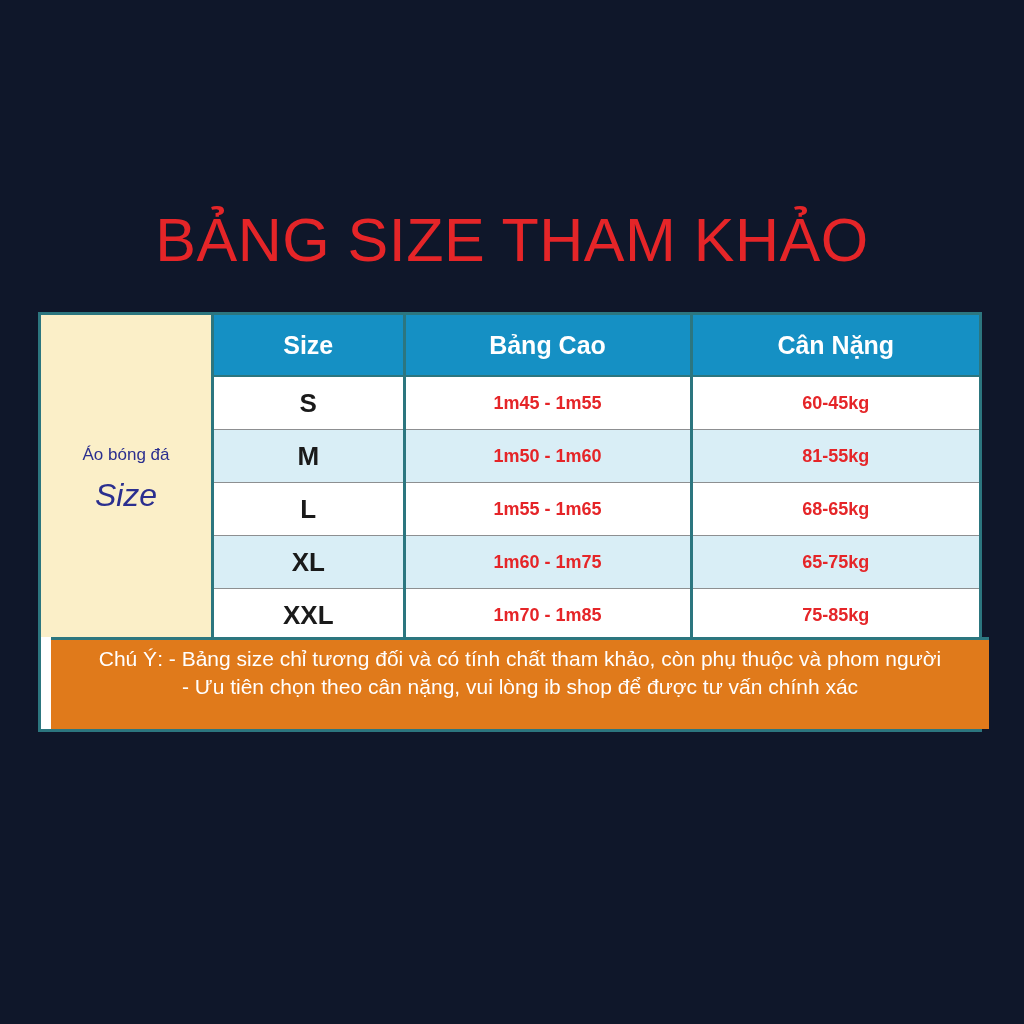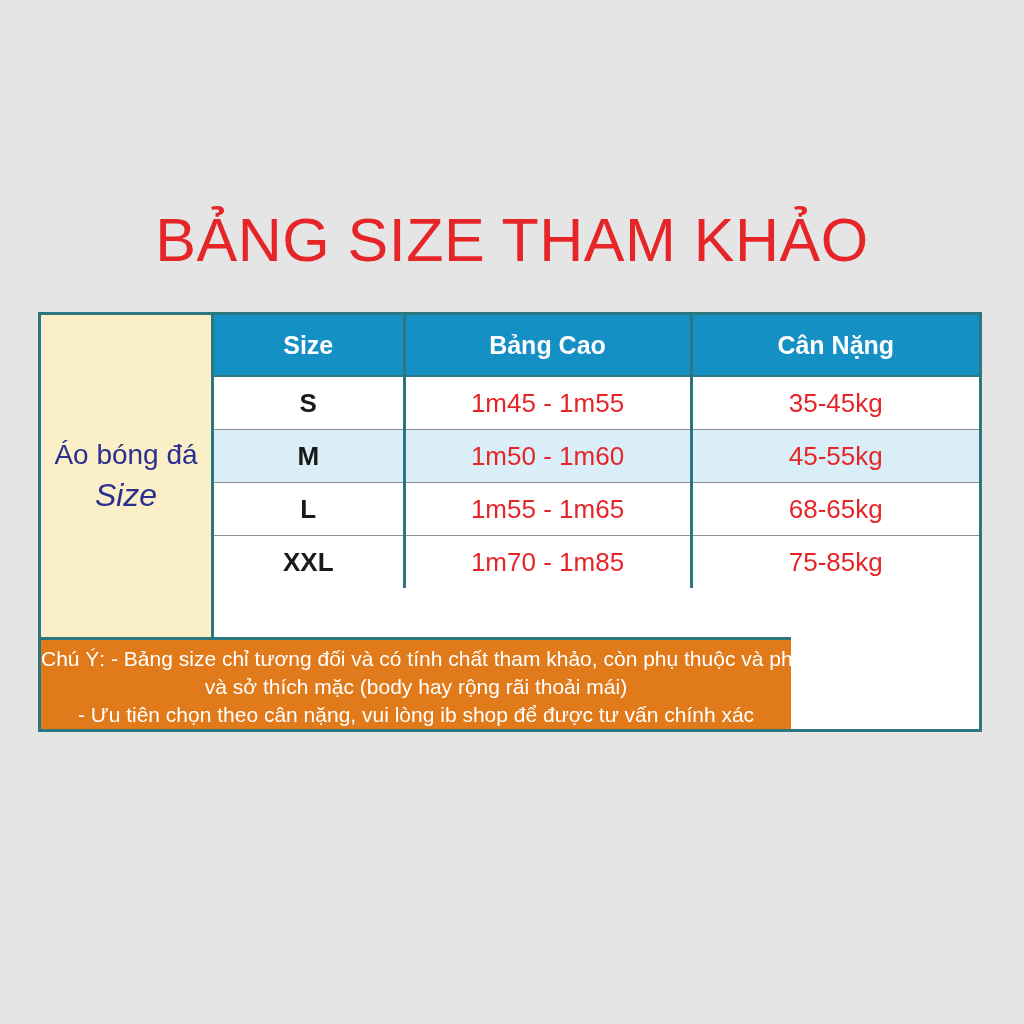--- a/index.html
+++ b/index.html
@@ -11,21 +11,21 @@
     height: 1024px;
     background: #ffffff;
     font-family: "Liberation Sans", sans-serif;
     overflow: hidden;
   }
 
   .page {
     position: relative;
     width: 1024px;
     height: 1024px;
-    background: #e5e5e5;
+    background: #0f172a;
   }
 
   
   .title {
     position: absolute;
     left: 0;
     top: 205px;
     width: 1024px;
     text-align: center;
     color: #e52528;
@@ -64,21 +64,21 @@
     background: #fbefc8;
     border-right: 3px solid #2c767f;
     box-sizing: border-box;
     display: flex;
     flex-direction: column;
     align-items: center;
     justify-content: center;
     color: #2b2f8f;
   }
   .brand-line1 {
-    font-size: 28px;
+    font-size: 17px;
     line-height: 37px;
     white-space: nowrap;
   }
   .brand-line2 {
     font-size: 32px;
     line-height: 44px;
     font-style: italic;
     white-space: nowrap;
   }
   .brand-line3 {
@@ -132,30 +132,30 @@
   .grid-table tr.alt td { background: #d9eef6; }
   .grid-table tr:last-child td { border-bottom: none; }
 
   .cell-size {
     color: #1a1a1a;
     font-size: 26px;
     font-weight: bold;
   }
   .cell-val {
     color: #e52528;
-    font-size: 26px;
-    font-weight: 400;
+    font-size: 18px;
+    font-weight: 700;
   }
 
   
   .note {
     position: absolute;
-    left: 0;
+    left: 10px;
     top: 322px;
-    width: 750px;
+    width: 938px;
     height: 92px;
     background: #e07a1b;
     border-top: 3px solid #2c767f;
     box-sizing: border-box;
     color: #ffffff;
     font-size: 21px;
     line-height: 28px;
     padding-top: 5px;
     text-align: center;
   }
@@ -188,43 +188,47 @@
             <tr>
               <th>Size</th>
               <th>Bảng Cao</th>
               <th>Cân Nặng</th>
             </tr>
           </thead>
           <tbody>
             <tr>
               <td class="cell-size">S</td>
               <td class="cell-val">1m45 - 1m55</td>
-              <td class="cell-val">35-45kg</td>
+              <td class="cell-val">60-45kg</td>
             </tr>
             <tr class="alt">
               <td class="cell-size">M</td>
               <td class="cell-val">1m50 - 1m60</td>
-              <td class="cell-val">45-55kg</td>
+              <td class="cell-val">81-55kg</td>
             </tr>
             <tr>
               <td class="cell-size">L</td>
               <td class="cell-val">1m55 - 1m65</td>
               <td class="cell-val">68-65kg</td>
             </tr>
+            <tr class="alt">
+              <td class="cell-size">XL</td>
+              <td class="cell-val">1m60 - 1m75</td>
+              <td class="cell-val">65-75kg</td>
+            </tr>
             <tr>
               <td class="cell-size">XXL</td>
               <td class="cell-val">1m70 - 1m85</td>
               <td class="cell-val">75-85kg</td>
             </tr>
           </tbody>
         </table>
       </div>
 
       <div class="note">
         <div class="note-line l1">Chú Ý: - Bảng size chỉ tương đối và có tính chất tham khảo, còn phụ thuộc và phom người</div>
-        <div class="note-line">và sở thích mặc (body hay rộng rãi thoải mái)</div>
         <div class="note-line">- Ưu tiên chọn theo cân nặng, vui lòng ib shop để được tư vấn chính xác</div>
       </div>
 
     </div>
   </div>
 
 </div>
 
 </body></html>

